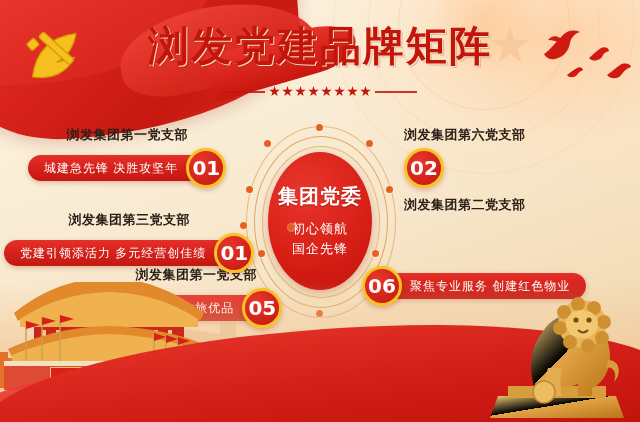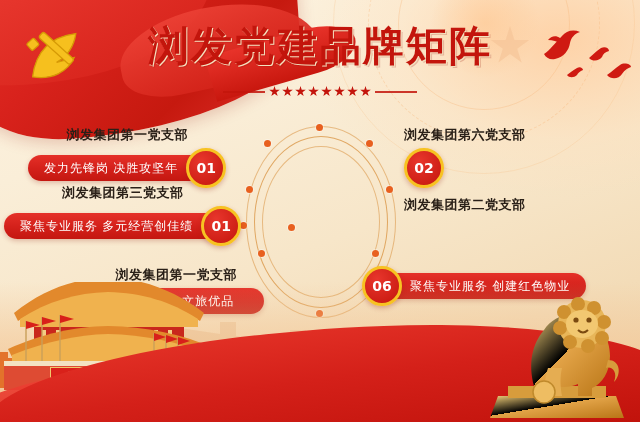--- a/index.html
+++ b/index.html
@@ -114,21 +114,21 @@
   .pill{
     background:linear-gradient(180deg,#e53028 0%,#d3201a 55%,#c41710 100%);
     color:#fff;font-size:12px;letter-spacing:1px;white-space:nowrap;
     height:26px;display:flex;align-items:center;border-radius:14px;
     box-shadow:0 2px 5px rgba(150,30,20,.25);
   }
   .badge{
     width:34px;height:34px;border-radius:50%;flex:0 0 auto;
     background:radial-gradient(circle at 36% 30%,#e8362c,#c4150d);
     border:3px solid #f7c222;
-    color:#fff;font-weight:bold;font-size:14px;
+    color:#fff;font-weight:bold;font-size:20px;
     display:flex;align-items:center;justify-content:center;
     font-family:"DejaVu Sans","Liberation Sans",sans-serif;
     box-shadow:0 2px 5px rgba(150,30,20,.3);
     position:relative;z-index:3;
   }
   
   .branch.left{text-align:right;}
   .branch.left .b-title{text-align:center;}
   .branch.left .pill{padding:0 30px 0 16px;margin-right:-22px;}
   
@@ -225,59 +225,65 @@
         <div class="mini-star"></div>
         <div class="mini-star"></div>
       </div>
     <div class="rule"></div>
   </div>
 
   <div class="wheel">
     <div class="ring r1"></div>
     <div class="ring r2"></div>
     <div class="ring r3"></div>
+    <div class="core">
+      <div class="c-main">集团党委</div>
+      <div class="c-sub">初心领航</div>
+      <div class="c-sub">国企先锋</div>
+    </div>
     <div class="node" style="left:68px;top:-4px;"></div>
     <div class="node" style="left:16px;top:12px;"></div>
     <div class="node" style="left:118px;top:12px;"></div>
     <div class="node" style="left:-2px;top:58px;"></div>
     <div class="node" style="left:138px;top:58px;"></div>
     <div class="node" style="left:10px;top:122px;"></div>
     <div class="node" style="left:124px;top:122px;"></div>
     <div class="node" style="left:68px;top:182px;"></div>
     <div class="node" style="left:40px;top:96px;"></div>
     <div class="node" style="left:-8px;top:94px;"></div>
   </div>
 
   <div class="branch left" id="branch-0" style="left:28px;top:126px;">
       <div class="b-title">浏发集团第一党支部</div>
       <div class="b-row">
-        <div class="pill">发力先锋岗  决胜攻坚年</div>
+        <div class="pill">城建急先锋  决胜攻坚年</div>
         <div class="badge">01</div>
       </div>
     </div>
   <div class="branch right" id="branch-1" style="left:404px;top:126px;">
       <div class="b-title">浏发集团第六党支部</div>
       <div class="b-row">
         <div class="badge">02</div>
       </div>
     </div>
-  <div class="branch left" id="branch-2" style="left:4px;top:184px;">
+  <div class="branch left" id="branch-2" style="left:4px;top:211px;">
       <div class="b-title">浏发集团第三党支部</div>
       <div class="b-row">
-        <div class="pill">聚焦专业服务  多元经营创佳绩</div>
+        <div class="pill">党建引领添活力  多元经营创佳绩</div>
         <div class="badge">01</div>
       </div>
     </div>
   <div class="branch right" id="branch-3" style="left:404px;top:196px;">
       <div class="b-title">浏发集团第二党支部</div>
     </div>
   <div class="branch left" id="branch-4" style="left:110px;top:266px;">
       <div class="b-title">浏发集团第一党支部</div>
       <div class="b-row">
         <div class="pill">党建聚力  文旅优品</div>
+        <div class="badge">05</div>
       </div>
     </div>
   <div class="branch right" id="branch-5" style="left:362px;top:266px;">
       <div class="b-row">
         <div class="badge">06</div>
         <div class="pill">聚焦专业服务  创建红色物业</div>
       </div>
     </div>
 
   <div class="scene">

